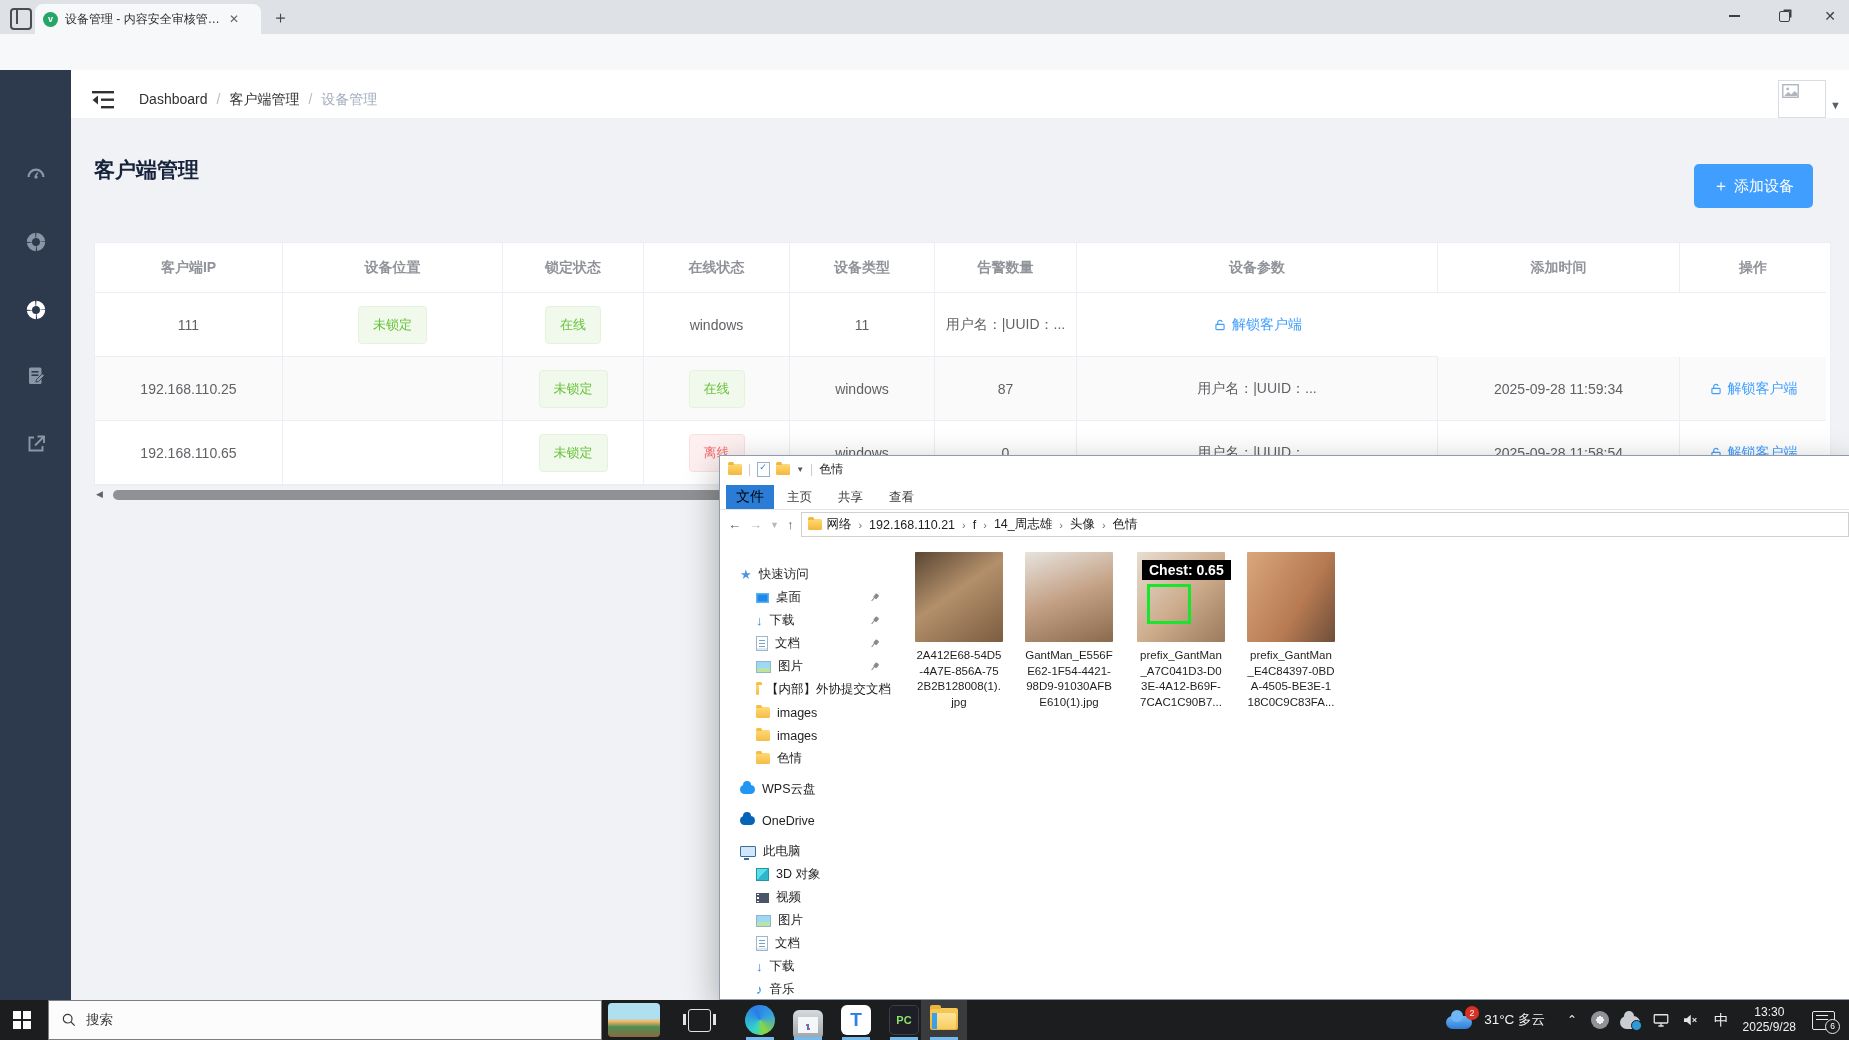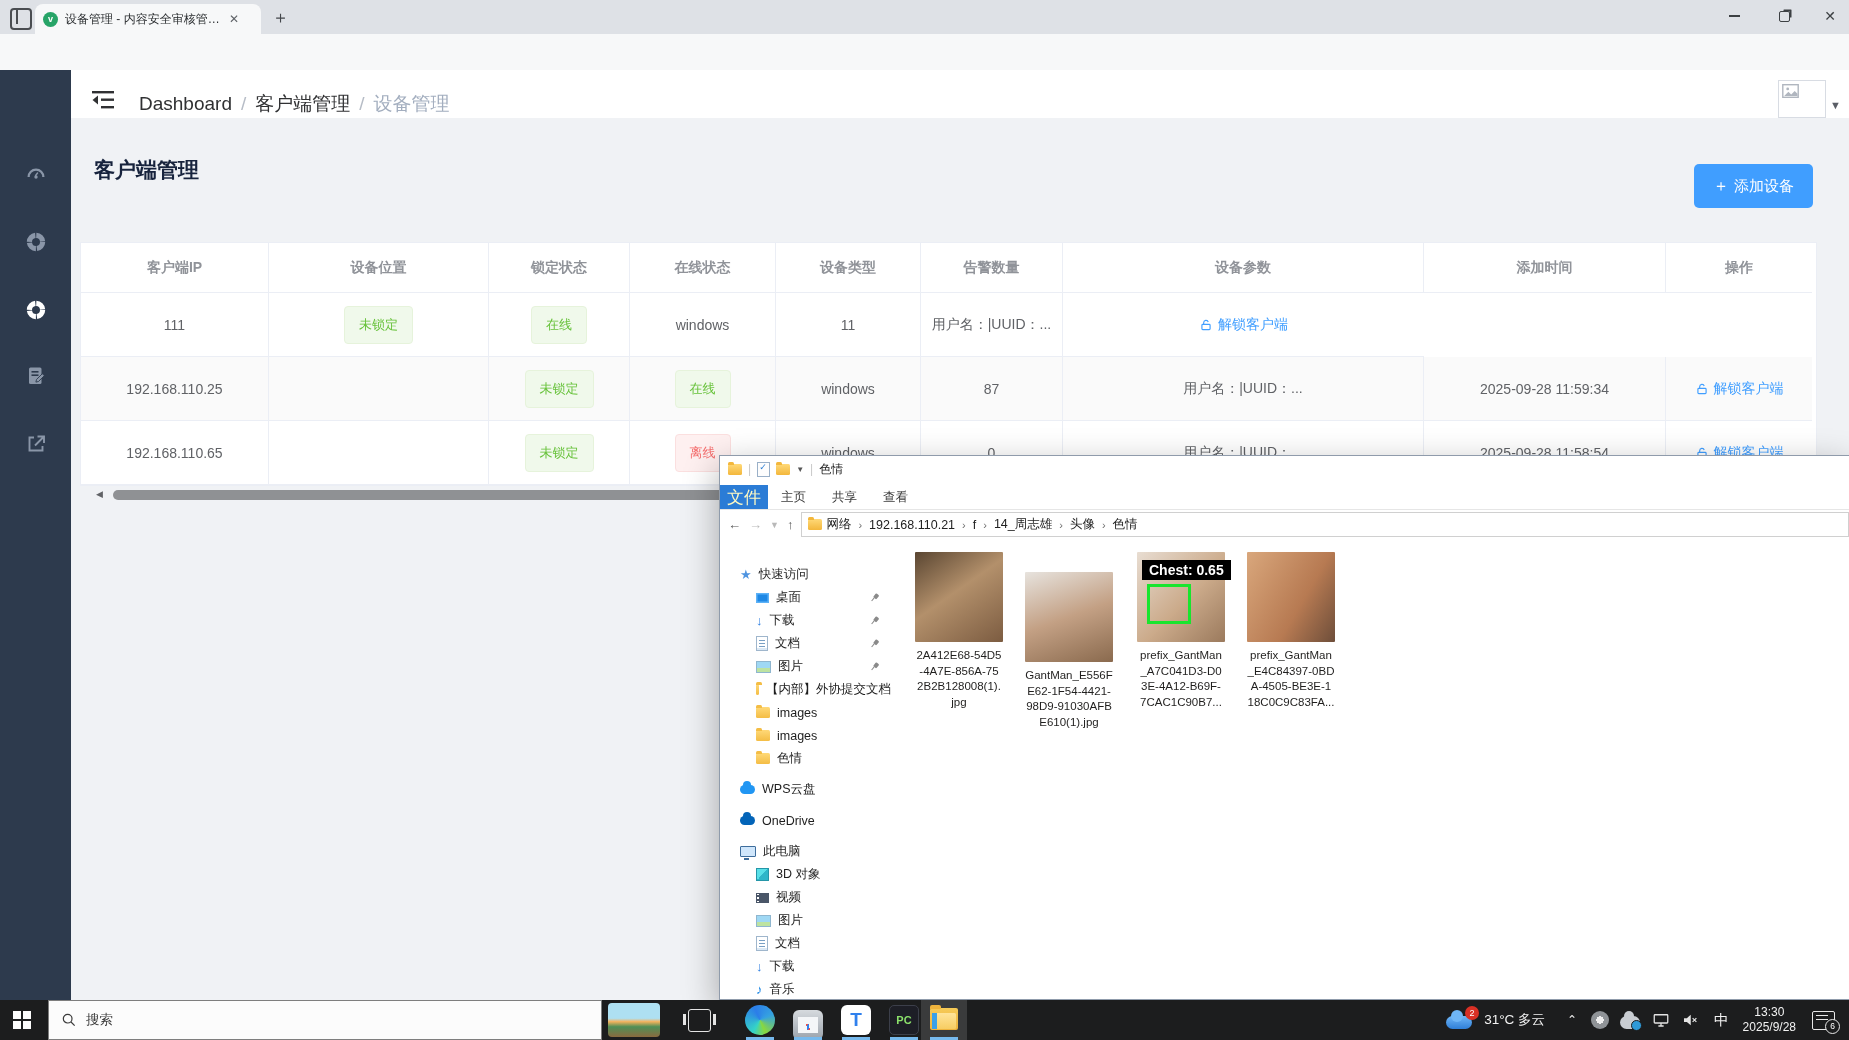--- a/index.html
+++ b/index.html
@@ -31,30 +31,30 @@
   .avatar-b::before{content:'';position:absolute;left:8px;top:5px;width:10px;height:10px;border-radius:50%;background:#e8eaee;}
   .avatar-b::after{content:'';position:absolute;left:3px;top:16px;width:20px;height:12px;border-radius:50%;background:#e8eaee;}
   .dots{position:absolute;left:1800px;top:38px;font-size:16px;color:#3c4043;letter-spacing:1px;}
   .copilot{position:absolute;left:1828px;top:41px;width:21px;height:21px;border-radius:50%;
     background:conic-gradient(#2a8cff,#9b59f6,#ff6fa5,#ffb26b,#7ad3ff,#2a8cff);}
 
   
   .side{position:absolute;left:0;top:70px;width:71px;height:930px;background:#2d3a4d;}
   .side-ic{position:absolute;left:24px;width:24px;height:24px;}
   .a-header{position:absolute;left:71px;top:70px;width:1778px;height:48px;background:#fff;}
-  .crumb{position:absolute;left:139px;top:91px;font-size:19px;color:#303133;}
+  .crumb{position:absolute;left:139px;top:91px;font-size:14px;color:#303133;}
   .crumb .sep{color:#b6bcc6;margin:0 9px;}
   .crumb .muted{color:#a3aebf;}
   .fold{position:absolute;left:90px;top:90px;width:26px;height:20px;}
   .a-content{position:absolute;left:71px;top:118px;width:1778px;height:882px;background:#f0f2f5;}
   .page-title{position:absolute;left:94px;top:156px;font-size:21px;font-weight:bold;color:#17233d;}
   .add-btn{position:absolute;left:1694px;top:164px;width:119px;height:44px;background:#409eff;color:#fff;border-radius:5px;display:flex;align-items:center;justify-content:center;font-size:15px;}
   .add-btn .plus{margin-right:5px;font-size:16px;}
 
-  .tbl{position:absolute;left:80px;top:242px;width:1737px;background:#fff;border:1px solid #ebeef5;box-sizing:border-box;}
+  .tbl{position:absolute;left:94px;top:242px;width:1737px;background:#fff;border:1px solid #ebeef5;box-sizing:border-box;}
   .trow{display:grid;grid-template-columns:188px 220px 141px 146px 145px 142px 361px 242px 146px;}
   .trow>div{border-right:1px solid #ebeef5;border-bottom:1px solid #ebeef5;display:flex;align-items:center;justify-content:center;font-size:14px;color:#606266;overflow:hidden;}
   .trow>div:last-child{border-right:none;}
   .thead>div{height:49px;font-weight:bold;color:#909399;}
   .tr{height:64px;}
   .tr.striped>div{background:#fafafa;}
   .badge{padding:9px 14px;border-radius:4px;font-size:13px;}
   .bg-green{color:#67c23a;background:#f0f9eb;border:1px solid #e6f3db;}
   .bg-red{color:#f56c6c;background:#fef0f0;border:1px solid #fbdfdf;}
   .num-red{color:#f56c6c;}
@@ -70,21 +70,21 @@
   
   .explorer{position:absolute;left:719px;top:455px;width:1131px;height:545px;background:#fff;border:1px solid #8f9bab;box-sizing:border-box;box-shadow:0 12px 34px rgba(0,0,0,.33);}
   .ex-title{position:absolute;left:0;top:0;width:100%;height:26px;display:flex;align-items:center;padding-left:8px;box-sizing:border-box;gap:6px;font-size:12px;color:#1f1f1f;}
   .ex-sep{color:#c9c9c9;}
   .mini-folder{width:14px;height:11px;background:linear-gradient(#ffd978,#f3b73c);border-radius:1.5px;position:relative;}
   .mini-folder::before{content:'';position:absolute;left:0;top:-2px;width:6px;height:3px;background:#f3b73c;border-radius:1.5px 1.5px 0 0;}
   .checkdoc{width:11px;height:13px;background:#fdfdfd;border:1px solid #9ab0c8;position:relative;}
   .checkdoc::before{content:'✓';position:absolute;left:1px;top:-1px;font-size:9px;color:#2f7fd3;}
   .tb-caret{font-size:8px;color:#555;}
   .ex-menu{position:absolute;left:0;top:26px;width:100%;height:28px;display:flex;align-items:flex-end;gap:0;border-bottom:1px solid #e6e6e6;box-sizing:border-box;}
-  .m-file{width:48px;height:24px;background:#2b7cd6;color:#fef9c3;font-size:17px;display:flex;align-items:center;justify-content:center;}
+  .m-file{width:48px;height:24px;background:#2b7cd6;color:#000000;font-size:14px;display:flex;align-items:center;justify-content:center;margin-left:6px;}
   .m-item{height:24px;padding:0 13px;color:#3b3b3b;font-size:12.5px;display:flex;align-items:center;}
   .ex-addr{position:absolute;left:0;top:54px;width:100%;height:29px;display:flex;align-items:center;}
   .nav-arrows{display:flex;align-items:center;gap:8px;padding:0 8px;color:#555;font-size:13px;}
   .dis{color:#b9b9b9;}
   .addr-field{flex:1;height:23px;border:1px solid #d0d0d0;background:#fff;display:flex;align-items:center;padding:0 6px;gap:4px;font-size:12.5px;color:#222;margin-right:0;}
   .addr-field .bc-sep{color:#6e6e6e;font-size:11px;margin:0 3px;}
   
   .navpane{position:absolute;left:0;top:83px;width:171px;height:460px;padding-top:24px;box-sizing:border-box;overflow:hidden;}
   .nitem{position:relative;height:23px;display:flex;align-items:center;gap:7px;font-size:12.5px;color:#1e1e1e;padding-left:20px;white-space:nowrap;}
   .nitem.child{padding-left:36px;}
@@ -465,21 +465,21 @@
         </div>
     </div>
 
     <div class="file-item" style="left:187px;top:96px;">
       <div class="thumb t1"></div>
       <div class="fname">2A412E68-54D5
 -4A7E-856A-75
 2B2B128008(1).
 jpg</div>
     </div>
-    <div class="file-item" style="left:297px;top:96px;margin-top:20px;">
+    <div class="file-item" style="left:297px;top:96px;">
       <div class="thumb t2"></div>
       <div class="fname">GantMan_E556F
 E62-1F54-4421-
 98D9-91030AFB
 E610(1).jpg</div>
     </div>
     <div class="file-item" style="left:409px;top:96px;">
       <div class="thumb t3"></div>
       <div class="fname">prefix_GantMan
 _A7C041D3-D0

